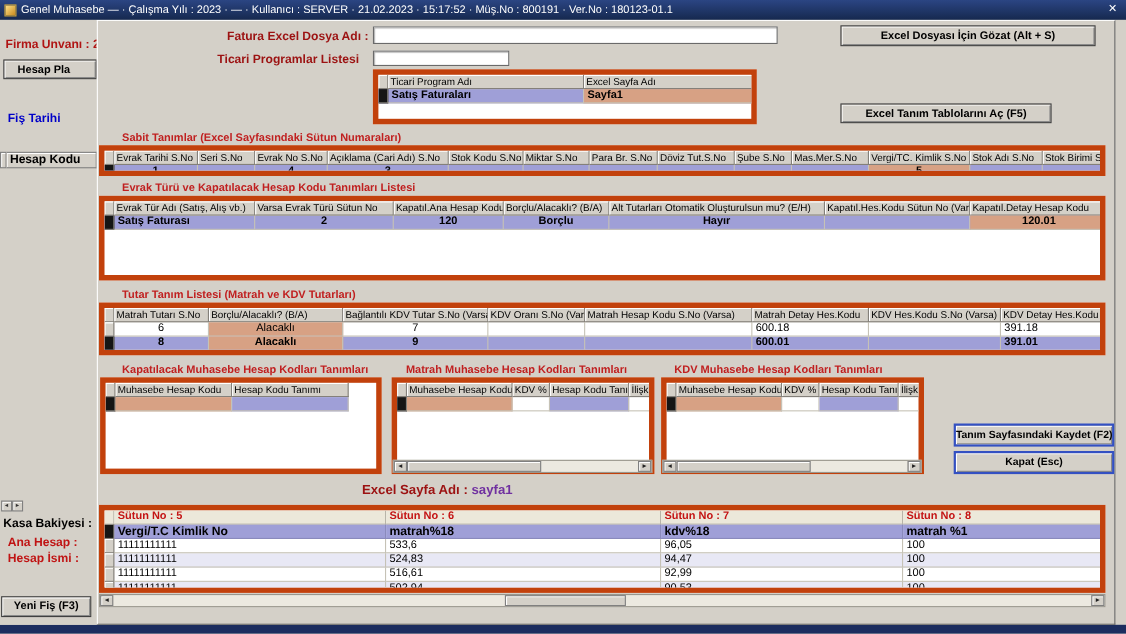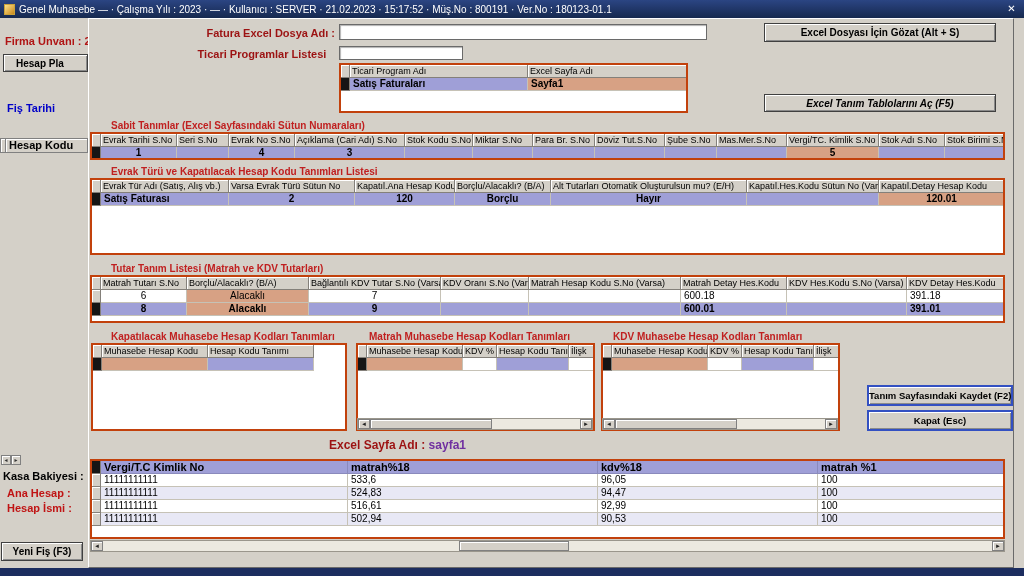--- a/index.html
+++ b/index.html
@@ -35,39 +35,39 @@
   .lbl{position:absolute;white-space:nowrap;}
   .maroon{color:#9c1212;font-weight:bold;font-size:11px;}
   .red{color:#c02020;font-weight:bold;font-size:10px;}
   .txt{position:absolute;background:#fff;border:1px solid #6a6a6a;box-shadow:inset 1px 1px 1px rgba(0,0,0,.30);font-family:inherit;font-size:11px;padding:0 3px;}
 
   .fatura-lbl{left:60px;top:8px;width:186px;text-align:right;}
   .fatura-input{left:250px;top:5px;width:368px;height:16px;}
   .gozat{left:675px;top:4px;width:232px;height:19px;}
   .ticari-lbl{left:100px;top:30px;width:146px;text-align:center;white-space:normal;line-height:11px;}
   .ticari-input{left:250px;top:27px;width:124px;height:14px;}
-  .tanim-ac{left:675px;top:75px;width:232px;height:18px;font-style:italic;}
+  .tanim-ac{left:675px;top:75px;width:192px;height:18px;}
 
   .sabit-lbl{left:22px;top:101px;}
   .evrak-lbl{left:22px;top:147px;}
   .tutar-lbl{left:22px;top:244px;}
   .t1-lbl{left:22px;top:312px;}
   .t2-lbl{left:280px;top:312px;}
   .t3-lbl{left:524px;top:312px;}
 
   .kaydet{left:778px;top:366px;width:146px;height:21px;font-size:9.5px;}
   .kapat{left:778px;top:391px;width:146px;height:21px;font-size:9.5px;}
   .btn.blue{border:2px solid #3350c2;}
   .excel-ac{left:20px;top:418px;width:212px;height:17px;}
   .sayfa-wrap{position:absolute;left:240px;top:419px;font-size:12px;white-space:nowrap;}
   .sayfa-wrap .maroon{font-size:12px;text-align:right;}
   .sayfa-val{color:#7030a0;font-weight:bold;font-size:12px;}
 
   
-  .grid{position:absolute;background:#fff;border:2px solid #c2410c;overflow:hidden;}
+  .grid{position:absolute;background:#fff;border:5px solid #c2410c;overflow:hidden;}
   .ticari-grid{left:250px;top:44px;width:349px;height:50px;}
   .sabit-grid{left:1px;top:113px;width:915px;height:28px;}
   .evrak-grid{left:1px;top:159px;width:915px;height:77px;}
   .tutar-grid{left:1px;top:256px;width:915px;height:48px;}
   .t1-grid{left:2px;top:324px;width:256px;height:88px;}
   .t2-grid{left:267px;top:324px;width:239px;height:88px;}
   .t3-grid{left:512px;top:324px;width:239px;height:88px;}
   .preview-grid{left:1px;top:440px;width:915px;height:80px;}
 
   .grid-row{display:flex;}
@@ -306,20 +306,27 @@
   <button class="btn blue kaydet">Tanım Sayfasındaki Kaydet (F2)</button>
   <button class="btn blue kapat">Kapat (Esc)</button>
 
   <div class="sayfa-wrap">
     <span class="maroon">Excel Sayfa Adı :</span>
     <span class="sayfa-val">sayfa1</span>
   </div>
 
   <div class="grid preview-grid" id="preview-grid">
       <div class="grid-row">
+        <div class="marker-cell colno"></div>
+        <div class="grid-cell colno" style="width: 247px;">Sütun No : 5</div>
+        <div class="grid-cell colno" style="width: 250px;">Sütun No : 6</div>
+        <div class="grid-cell colno" style="width: 220px;">Sütun No : 7</div>
+        <div class="grid-cell colno" style="width: 187px;">Sütun No : 8</div>
+      </div>
+      <div class="grid-row">
         <div class="marker-cell on"></div>
         <div class="grid-cell fieldhdr" style="width: 247px;">Vergi/T.C Kimlik No</div>
         <div class="grid-cell fieldhdr" style="width: 250px;">matrah%18</div>
         <div class="grid-cell fieldhdr" style="width: 220px;">kdv%18</div>
         <div class="grid-cell fieldhdr" style="width: 187px;">matrah %1</div>
       </div>
       <div class="grid-row">
         <div class="marker-cell"></div>
         <div class="grid-cell" style="width: 247px;">11111111111</div>
         <div class="grid-cell" style="width: 250px;">533,6</div>

